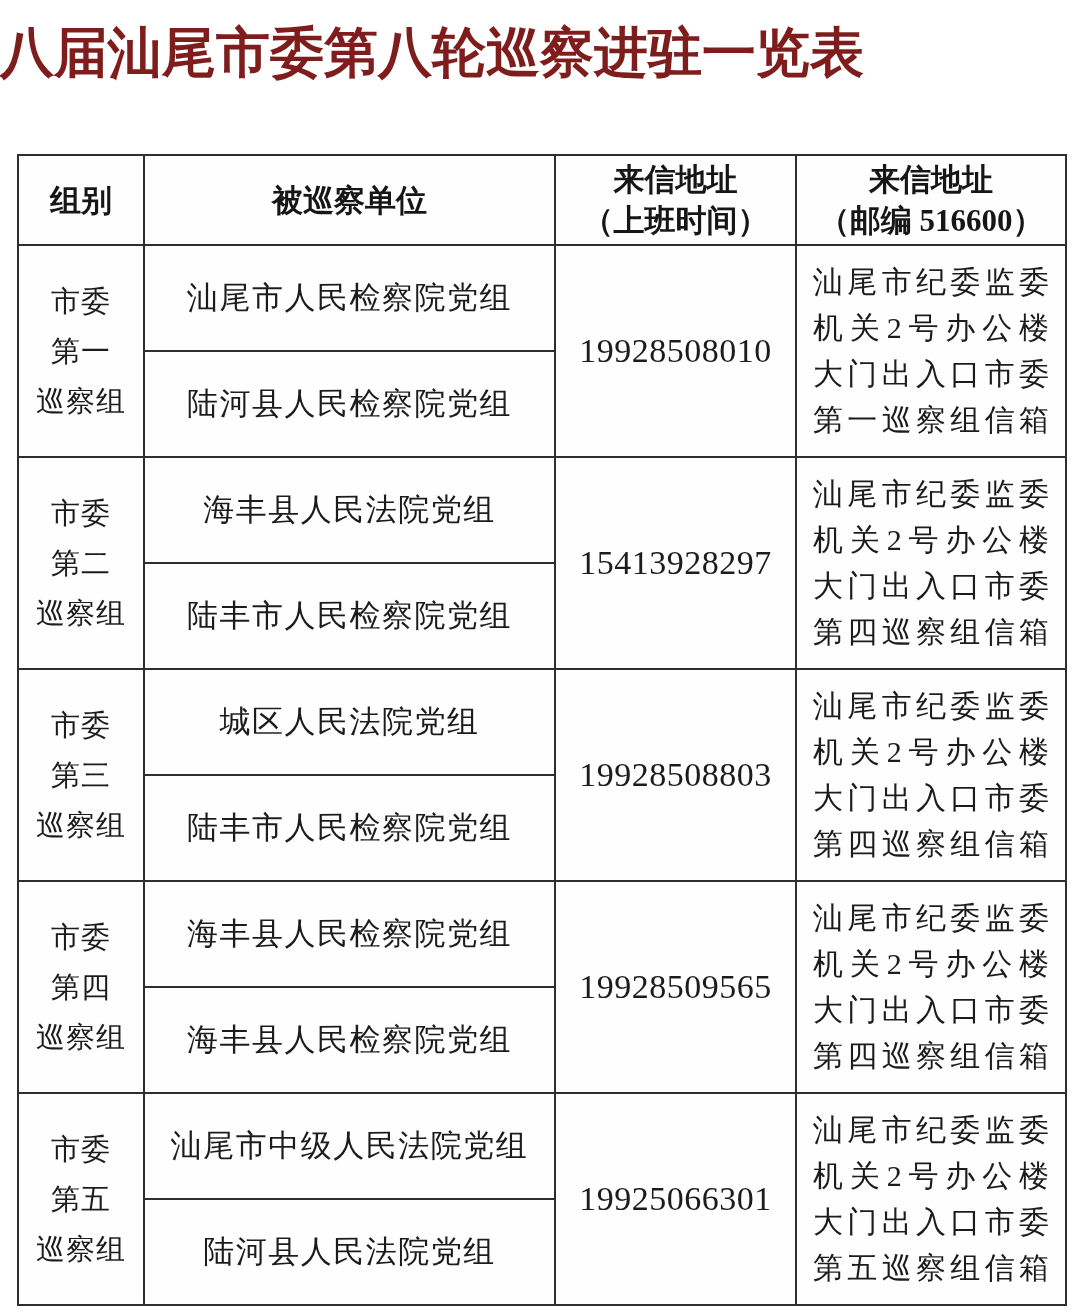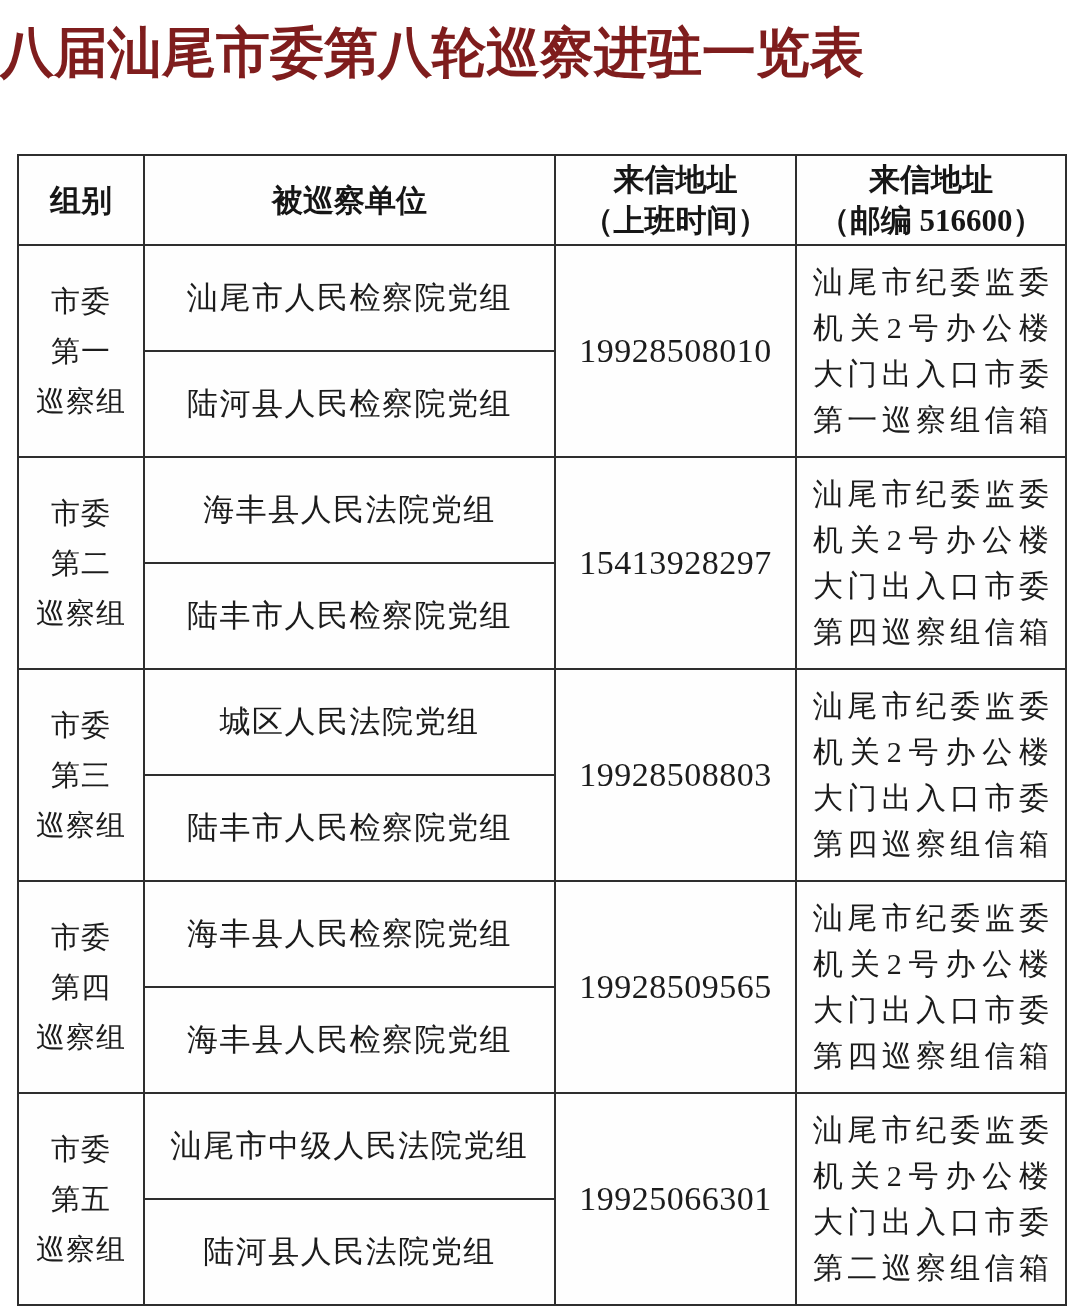--- a/index.html
+++ b/index.html
@@ -175,21 +175,21 @@
           <div>市委</div>
           <div>第五</div>
           <div>巡察组</div>
         </td>
         <td class="unit-cell">汕尾市中级人民法院党组</td>
         <td class="phone-cell" rowspan="2">19925066301</td>
         <td class="addr-cell" rowspan="2">
           <div class="addr-line">汕尾市纪委监委</div>
           <div class="addr-line">机关2号办公楼</div>
           <div class="addr-line">大门出入口市委</div>
-          <div class="addr-line">第二巡察组信箱</div>
+          <div class="addr-line">第五巡察组信箱</div>
         </td>
       </tr>
       <tr>
         <td class="unit-cell">陆河县人民法院党组</td>
       </tr>
 
     </tbody>
   </table>
 </div>
 

